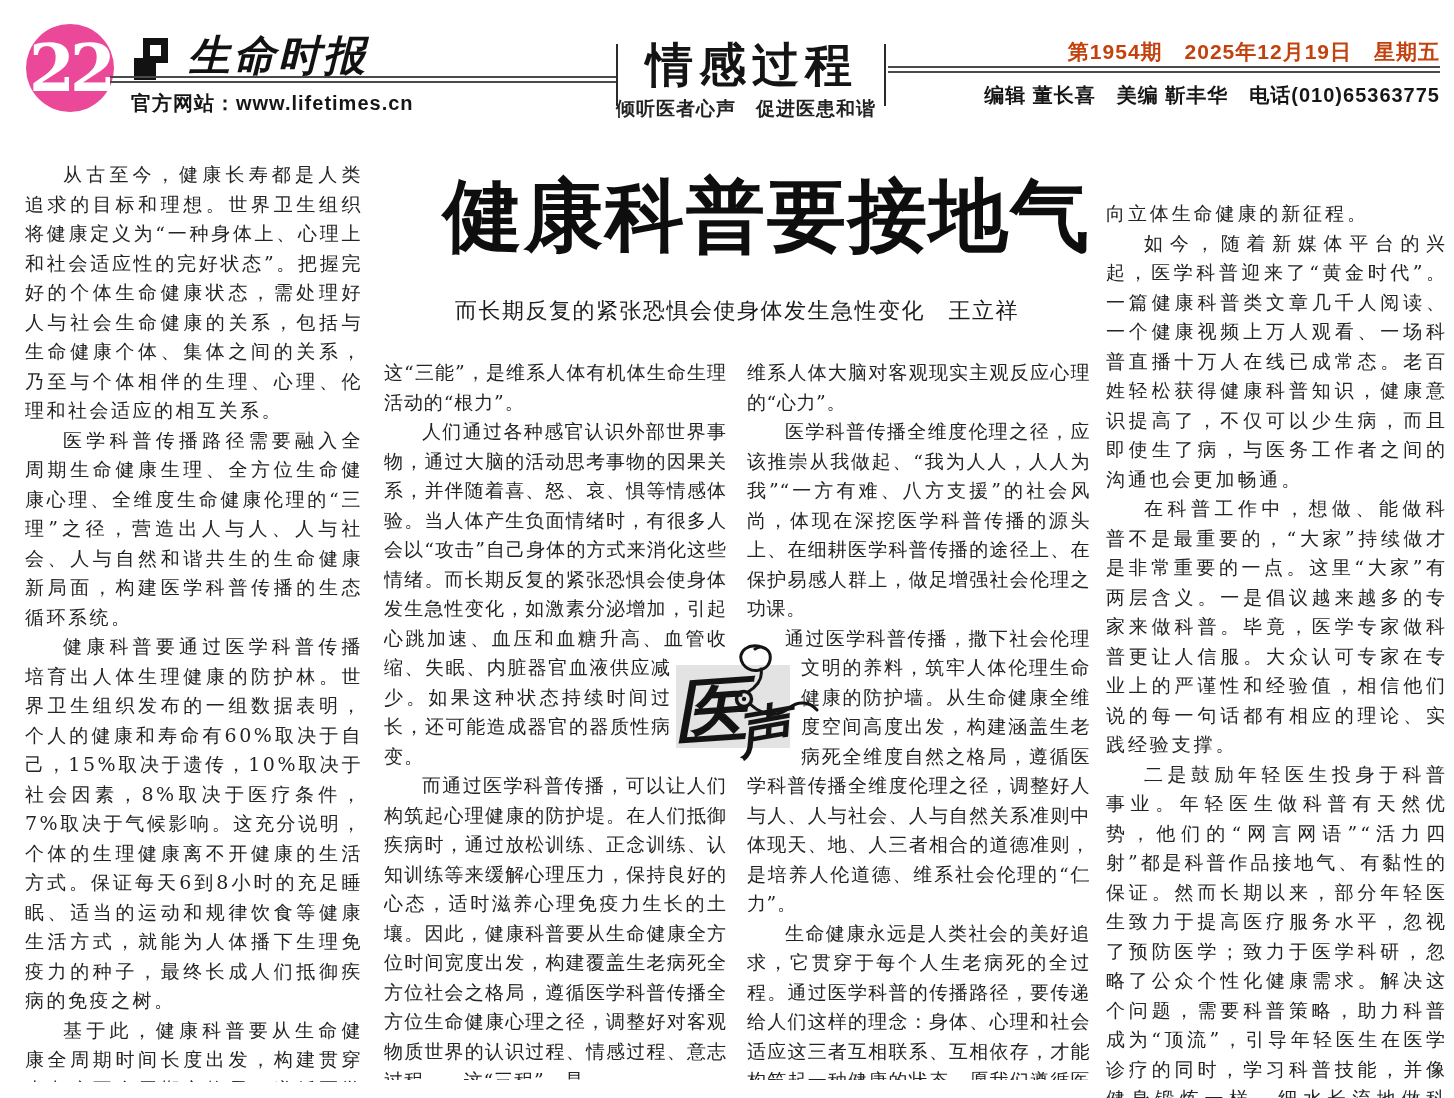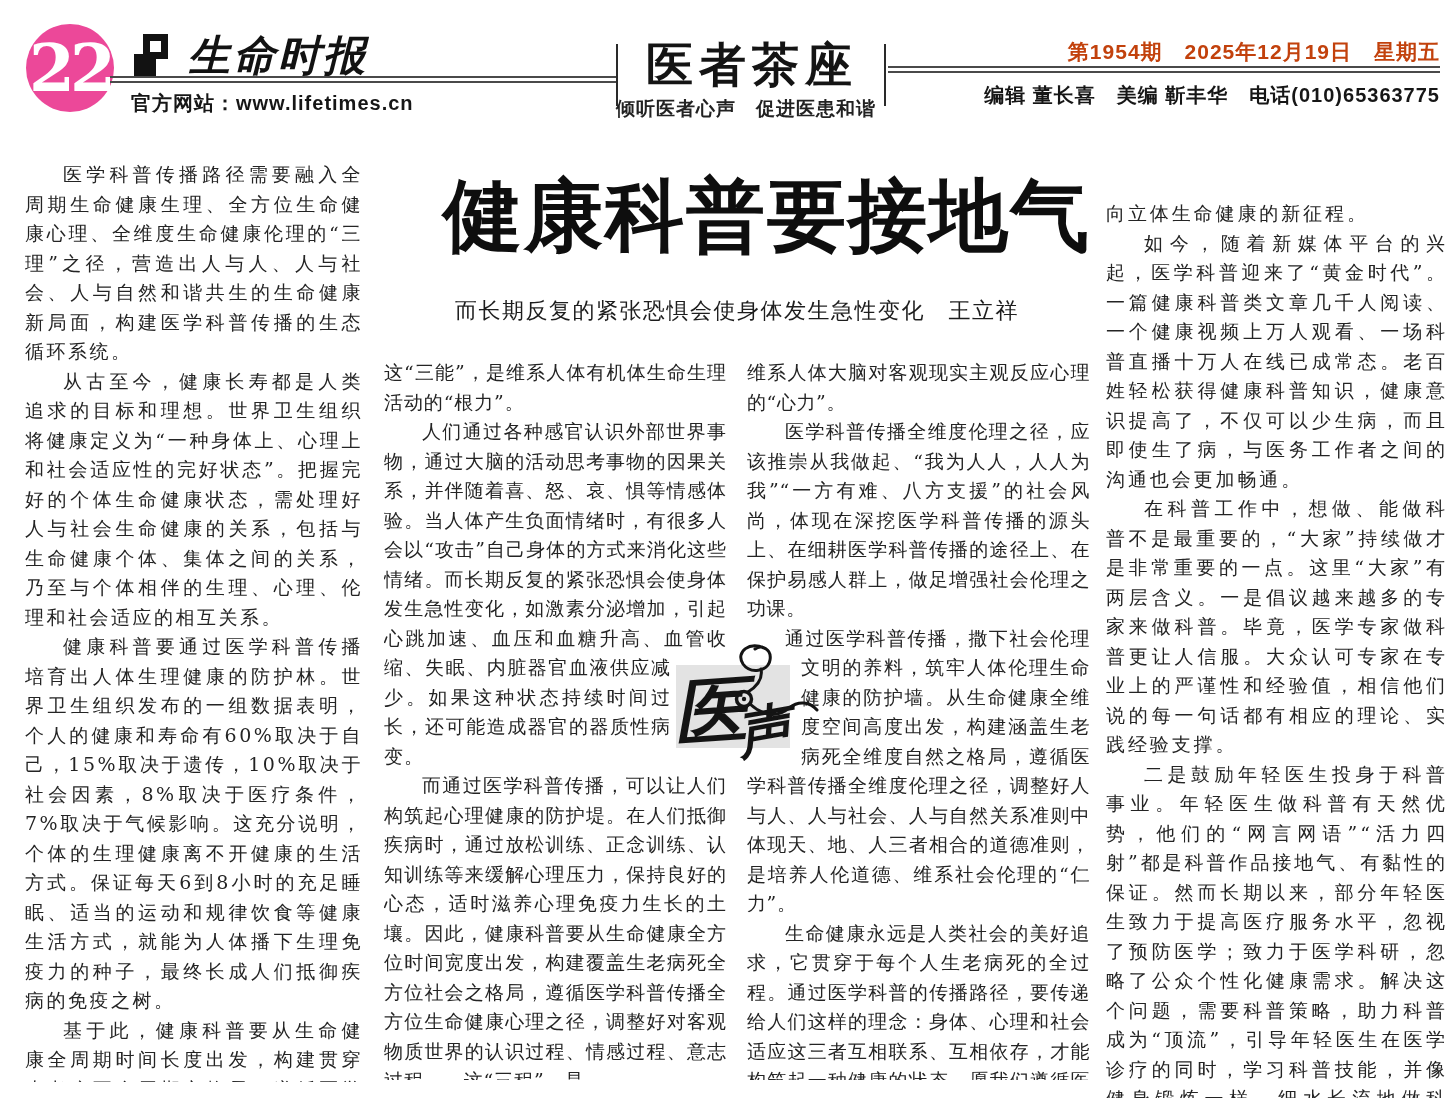--- a/index.html
+++ b/index.html
@@ -14,21 +14,21 @@
   
   .page-circle {
     position:absolute; left:26px; top:24px; width:88px; height:88px;
     border-radius:50%; background:#ec4899;
   }
   .page-circle .num {
     display:block; width:100%; text-align:center;
     font-family:"DejaVu Serif", serif; font-weight:bold;
     font-size:66px; line-height:88px; color:#fff; letter-spacing:-5px;
   }
-  .masthead { position:absolute; left:134px; top:28px; height:56px; display:flex; align-items:flex-start; }
+  .masthead { position:absolute; left:134px; top:28px; height:56px; display:flex; align-items:flex-end; }
   .logo-icon { position:relative; width:46px; height:52px; margin-right:8px; }
   .logo-outline { position:absolute; left:9px; top:6px; width:25px; height:25px; border:7px solid #121212; background:#fff; }
   .logo-fill { position:absolute; left:0px; top:26px; width:22px; height:22px; background:#121212; }
   .masthead-title {
     font-family:"DejaVu Serif", serif; font-weight:bold; font-style:italic;
     font-size:42px; letter-spacing:3px; color:#121212; white-space:nowrap;
   }
   .website-line {
     position:absolute; left:131px; top:90px; font-size:20px; font-weight:bold;
     letter-spacing:1px; color:#161616;
@@ -102,32 +102,32 @@
     <span class="masthead-title">生命时报</span>
   </div>
 
   <div class="website-line sans">官方网站：www.lifetimes.cn</div>
 
   <div class="rule rule-left"></div>
   <div class="rule rule-right"></div>
   <div class="vbar vbar-l"></div>
   <div class="vbar vbar-r"></div>
 
-  <div class="section-title sans">医者茶座</div>
+  <div class="section-title sans">情感过程</div>
   <div class="section-slogan sans">倾听医者心声　促进医患和谐</div>
 
   <div class="issue-line sans">第1954期　2025年12月19日　星期五</div>
   <div class="editor-line sans">编辑 董长喜　美编 靳丰华　电话(010)65363775</div>
 
   <div class="headline sans">健康科普要接地气</div>
   <div class="byline">而长期反复的紧张恐惧会使身体发生急性变化　王立祥</div>
 
   <div class="col col-1">
+    <p class="para">从古至今，健康长寿都是人类追求的目标和理想。世界卫生组织将健康定义为“一种身体上、心理上和社会适应性的完好状态”。把握完好的个体生命健康状态，需处理好人与社会生命健康的关系，包括与生命健康个体、集体之间的关系，乃至与个体相伴的生理、心理、伦理和社会适应的相互关系。</p>
     <p class="para">医学科普传播路径需要融入全周期生命健康生理、全方位生命健康心理、全维度生命健康伦理的“三理”之径，营造出人与人、人与社会、人与自然和谐共生的生命健康新局面，构建医学科普传播的生态循环系统。</p>
-    <p class="para">从古至今，健康长寿都是人类追求的目标和理想。世界卫生组织将健康定义为“一种身体上、心理上和社会适应性的完好状态”。把握完好的个体生命健康状态，需处理好人与社会生命健康的关系，包括与生命健康个体、集体之间的关系，乃至与个体相伴的生理、心理、伦理和社会适应的相互关系。</p>
     <p class="para">健康科普要通过医学科普传播培育出人体生理健康的防护林。世界卫生组织发布的一组数据表明，个人的健康和寿命有60%取决于自己，15%取决于遗传，10%取决于社会因素，8%取决于医疗条件，7%取决于气候影响。这充分说明，个体的生理健康离不开健康的生活方式。保证每天6到8小时的充足睡眠、适当的运动和规律饮食等健康生活方式，就能为人体播下生理免疫力的种子，最终长成人们抵御疾病的免疫之树。</p>
     <p class="para">基于此，健康科普要从生命健康全周期时间长度出发，构建贯穿生老病死全周期之格局，遵循医学科普传播全周期生理之径，调整好机体器官的生物机能、免疫功能和生活技能——</p>
   </div>
 
   <div class="col col-2">
     <p class="para cont">这“三能”，是维系人体有机体生命生理活动的“根力”。</p>
     <p class="para"><span>人们通过各种感官认识外部世界事物，通过大脑的活动思考事物的因果关系，并伴随着喜、怒、哀、惧等情感体验。当人体产生负面情绪时，有很多人会以“攻击”自己身体的方式来消化这些情绪。而长期反复的紧张恐惧会使身体发生急性变化，如激素分泌增加，引起心跳加速、血压和血糖升高、血管收缩、失眠、内脏器官血</span><span class="cutout-r"></span><span>液供应减少。如果这种状态持续时间过长，还可能造成器官的器质性病变。</span></p>
     <p class="para">而通过医学科普传播，可以让人们构筑起心理健康的防护堤。在人们抵御疾病时，通过放松训练、正念训练、认知训练等来缓解心理压力，保持良好的心态，适时滋养心理免疫力生长的土壤。因此，健康科普要从生命健康全方位时间宽度出发，构建覆盖生老病死全方位社会之格局，遵循医学科普传播全方位生命健康心理之径，调整好对客观物质世界的认识过程、情感过程、意志过程——这“三程”，是</p>
   </div>
 

